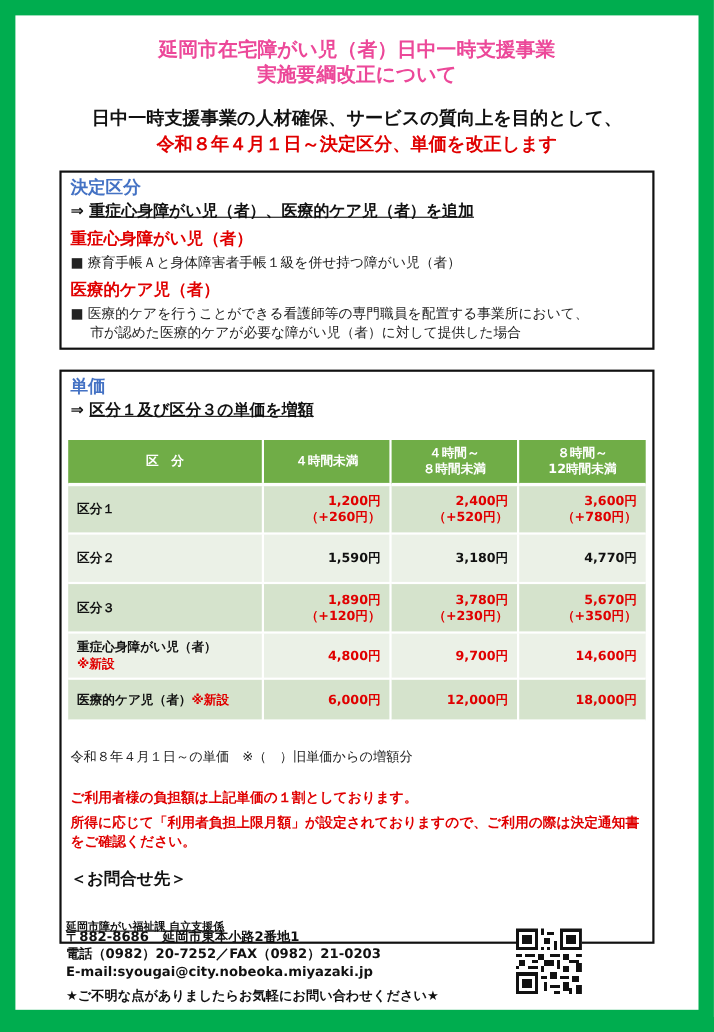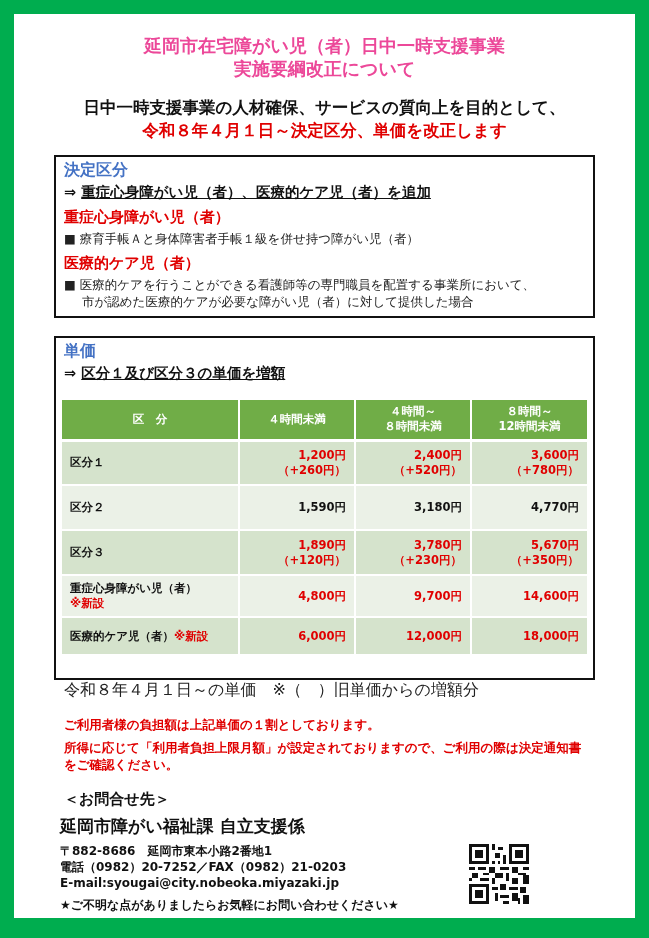--- a/index.html
+++ b/index.html
@@ -8,47 +8,47 @@
   .page { position: absolute; left: 14px; top: 14px; width: 621px; height: 904px; background: #ffffff; }
   .title { position: absolute; left: 0; width: 621px; text-align: center; color: #ec4899; font-weight: bold; font-size: 18px; line-height: 22px; }
   .t1 { top: 21px; }
   .t2 { top: 44px; }
   .lead { position: absolute; left: 0; width: 621px; text-align: center; font-weight: bold; font-size: 16.5px; line-height: 22px; }
   .lead1 { top: 83px; color: #111; }
   .lead2 { top: 106px; color: #e00000; }
 
   .box { position: absolute; left: 40px; width: 541px; border: 2px solid #111; background: #fff; }
   .box1 { top: 141px; height: 163px; }
-  .box2 { top: 322px; height: 344px; }
+  .box2 { top: 322px; height: 522px; }
   .box-h { position: absolute; left: 8px; color: #4472c4; font-weight: bold; font-size: 16px; line-height: 20px; }
   .arrow-line { position: absolute; left: 8px; font-weight: bold; font-size: 14.5px; line-height: 18px; color: #111; }
   .arrow-line .u { text-decoration: underline; }
   .red-h { position: absolute; left: 8px; color: #e00000; font-weight: bold; font-size: 15px; line-height: 19px; }
   .bullet { position: absolute; left: 8px; font-size: 12.5px; line-height: 17px; color: #222; }
   .bullet .cont { padding-left: 18px; display: block; }
 
   table.price { position: absolute; left: 6px; top: 62px; width: 525px; border-collapse: collapse; font-size: 11.5px; font-weight: bold; }
   table.price th { background: #70ad47; color: #fff; font-weight: bold; border-right: 2px solid #fff; border-bottom: 3px solid #fff; height: 40px; text-align: center; line-height: 15px; }
   table.price td { border-right: 2px solid #fff; border-bottom: 2px solid #fff; padding: 0 8px; line-height: 15px; }
   table.price th:last-child, table.price td:last-child { border-right: none; }
   table.price tr.odd td { background: #d5e3cc; }
   table.price tr.even td { background: #ebf1e7; }
   td.cat { color: #111; text-align: left; width: 171px; }
   td.val { text-align: right; width: 112px; }
   td.val.red { color: #e00000; }
   td.val.blk { color: #111; }
   .new { color: #e00000; }
 
-  .note { position: absolute; left: 8px; top: 342px; font-size: 16px; color: #222; }
+  .note { position: absolute; left: 8px; top: 342px; font-size: 12px; color: #222; }
   .warn { position: absolute; left: 8px; color: #e00000; font-weight: bold; font-size: 12.5px; line-height: 17px; }
   .w1 { top: 378px; }
   .w2 { top: 401px; width: 520px; }
 
   .contact-h { position: absolute; left: 50px; top: 776px; font-weight: bold; font-size: 15px; color: #111; }
-  .org { position: absolute; left: 46px; top: 801px; font-weight: bold; font-size: 17px; color: #111; }
+  .org { position: absolute; left: 46px; top: 821px; font-weight: bold; font-size: 10px; color: #111; text-decoration: underline; }
   .addr { position: absolute; left: 46px; top: 829px; font-weight: bold; font-size: 12px; line-height: 16px; color: #111; }
   .footer-note { position: absolute; left: 46px; top: 883px; font-weight: bold; font-size: 12px; color: #111; }
   .qr-caption { position: absolute; left: 370px; top: 793px; width: 170px; text-align: center; font-size: 9.5px; line-height: 13px; color: #222; }
   .qr { position: absolute; left: 455px; top: 830px; width: 60px; height: 60px; }
 </style>
 </head>
 <body>
 
 <div class="page">
 

